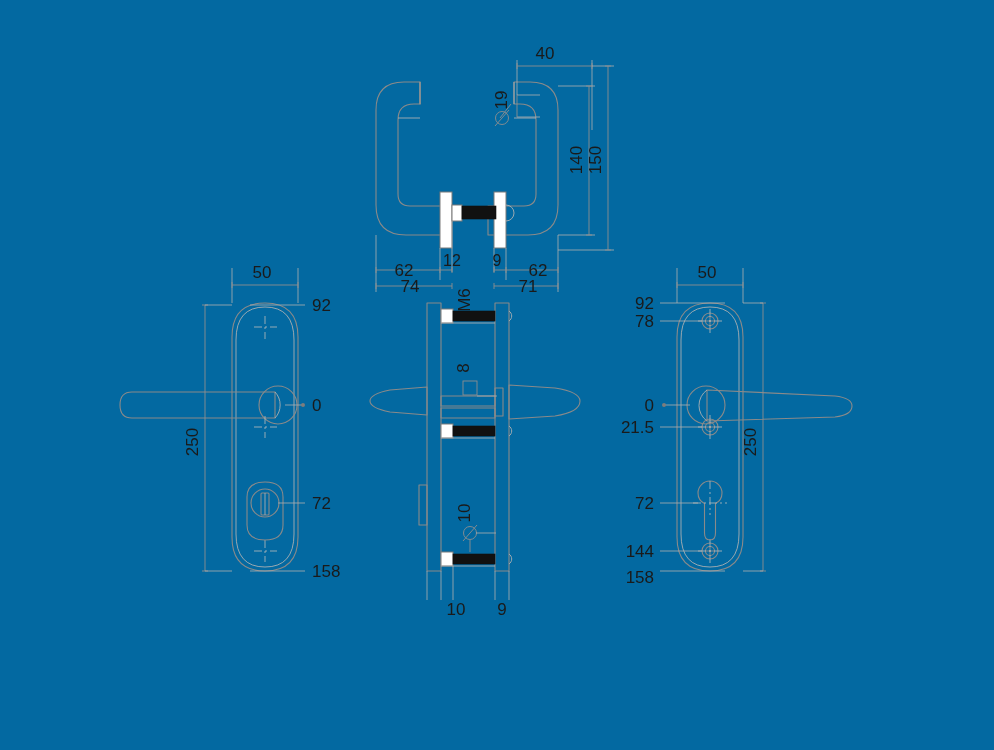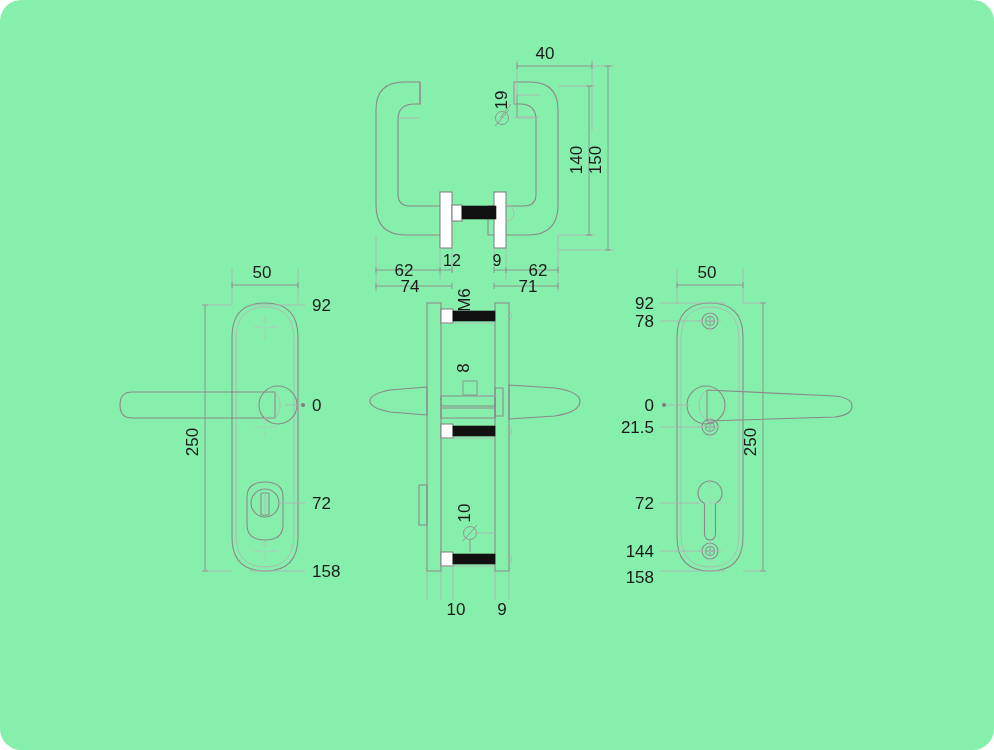--- a/index.html
+++ b/index.html
@@ -7,23 +7,22 @@
     padding: 0;
     background: #ffffff;
   }
   body {
     font-family: "Liberation Sans", sans-serif;
   }
   #drawing-root {
     position: relative;
     width: 994px;
     height: 750px;
-    background: #86efac;
+    background: #0369a1;
     overflow: hidden;
-    border-radius: 21px;
   }
   svg.sheet {
     display: block;
     width: 994px;
     height: 750px;
   }
   text {
     font-family: "Liberation Sans", sans-serif;
     fill: #1a1a1a;
   }

